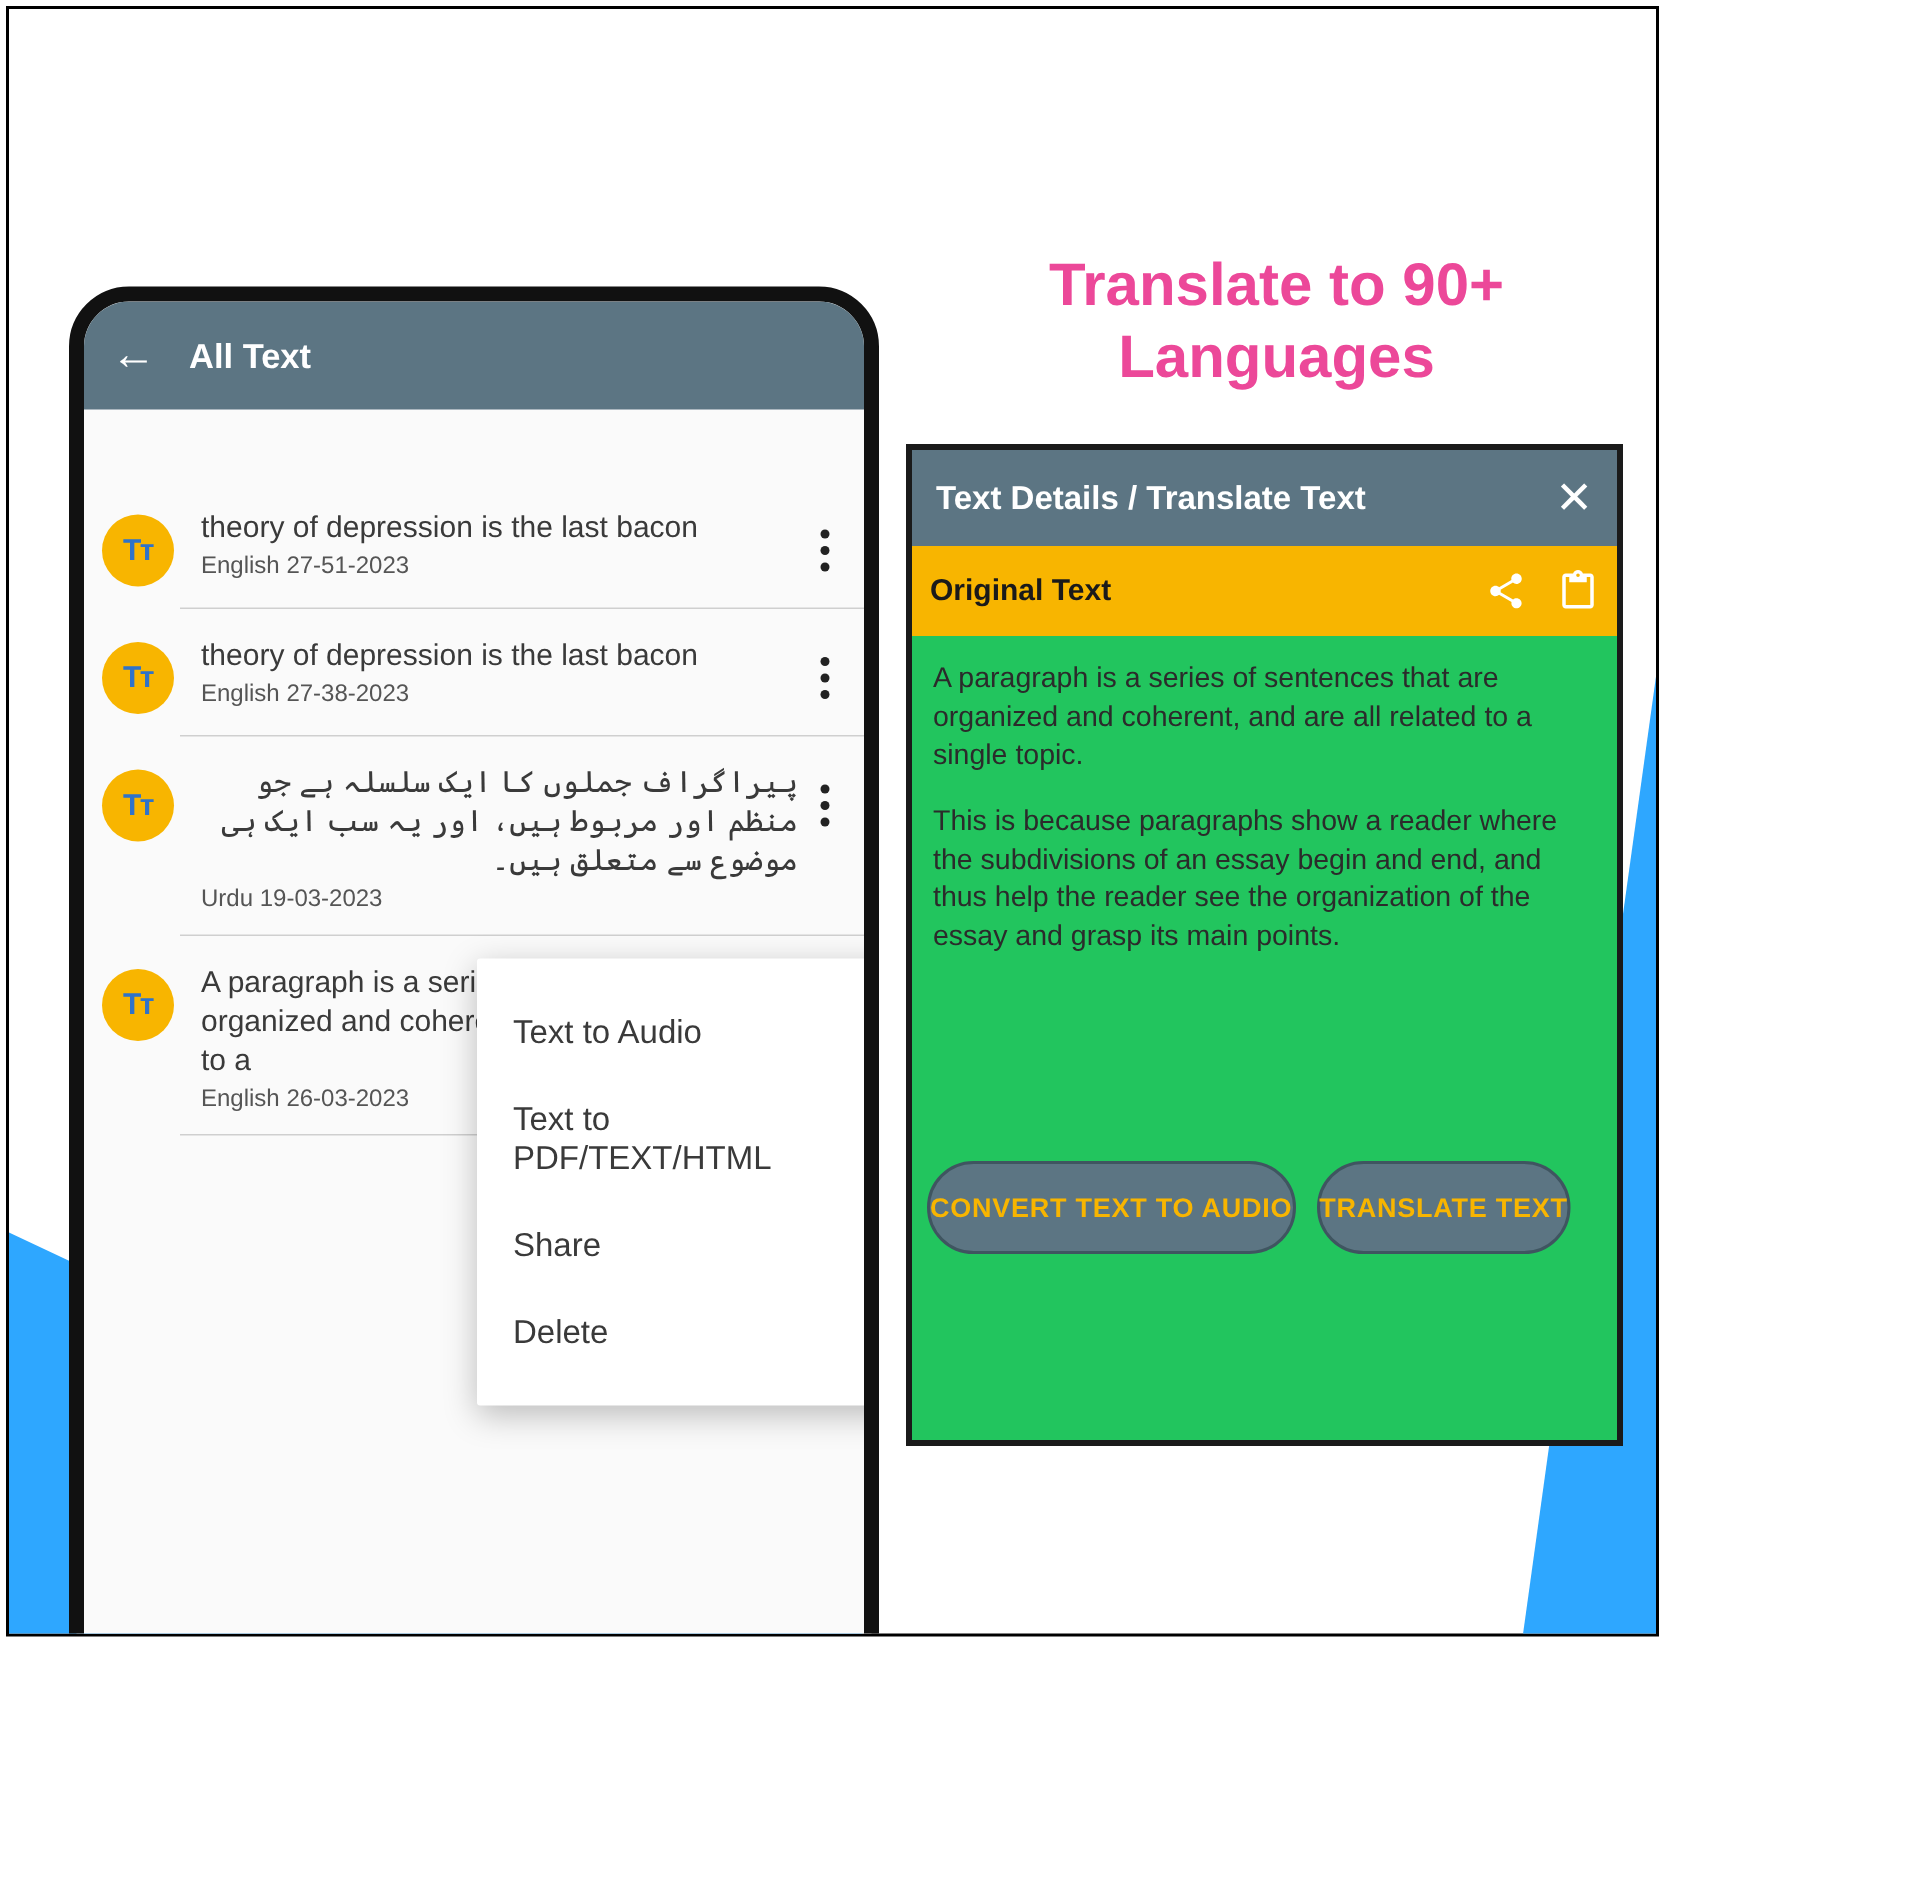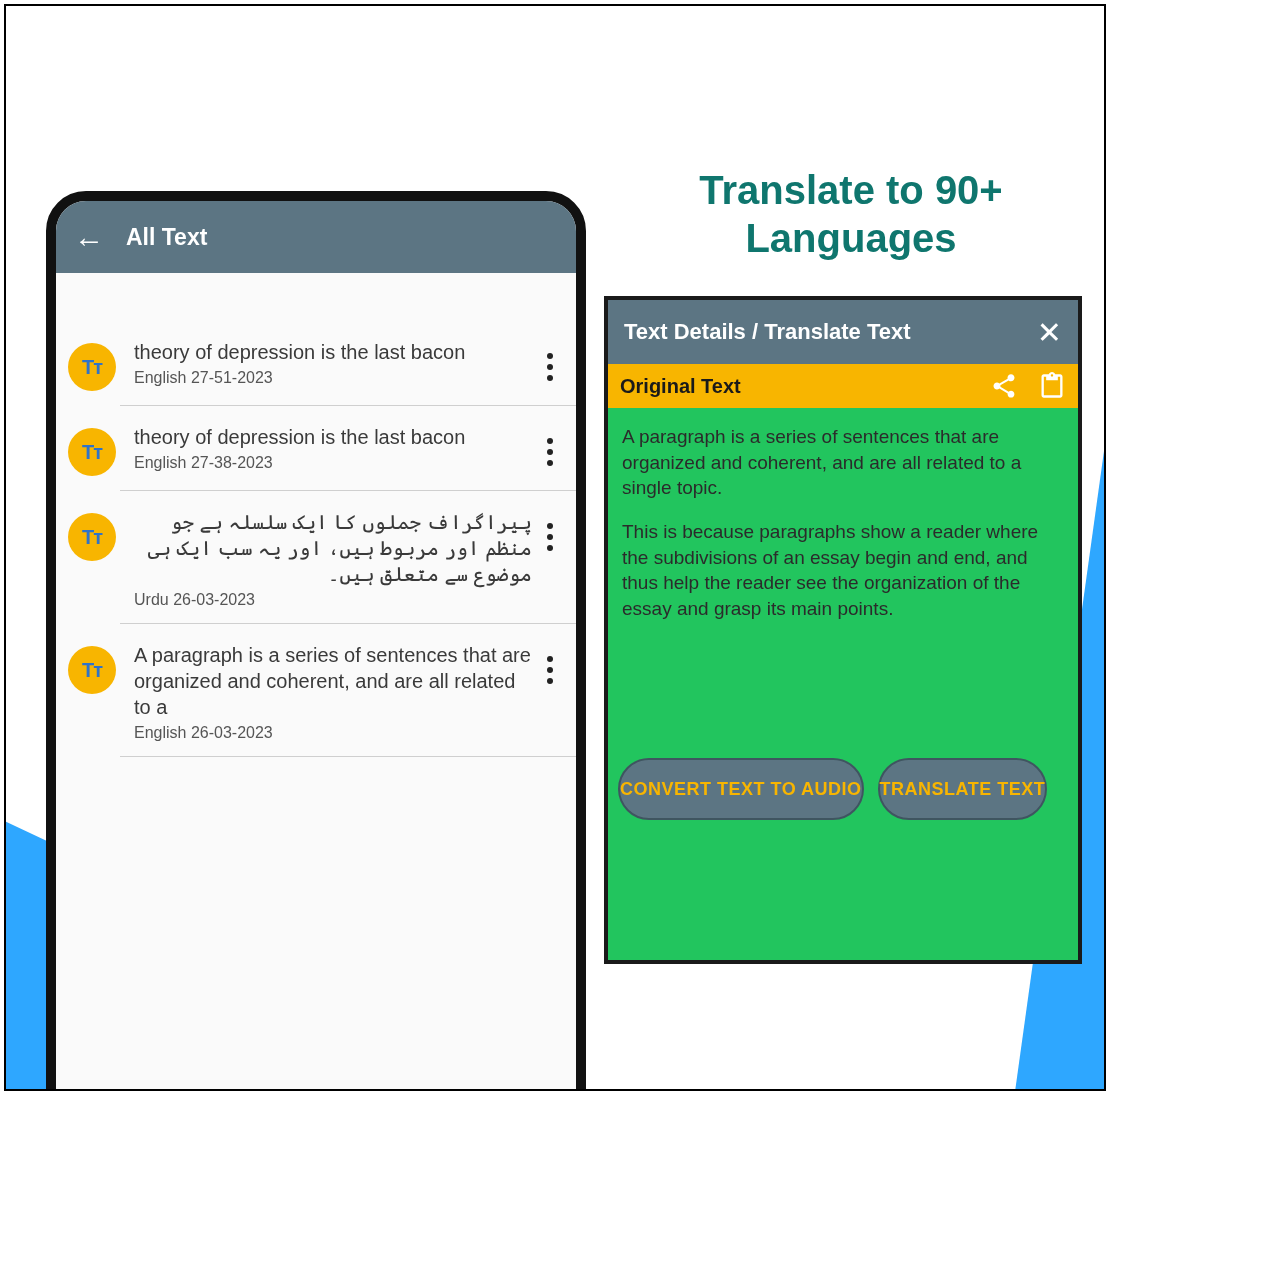--- a/index.html
+++ b/index.html
@@ -42,21 +42,21 @@
     color: #0b0b0b;
     line-height: 1.2;
     text-align: center;
     width: 350px;
   }
   .heading-right {
     position: absolute;
     left: 630px; top: 160px;
     font-size: 40px;
     font-weight: 800;
-    color: #0f766e;
+    color: #ec4899;
     line-height: 1.2;
     text-align: center;
     width: 430px;
   }
 
   
   .phone {
     position: absolute;
     left: 40px; top: 185px;
     width: 540px; height: 1070px;
@@ -179,21 +179,21 @@
     font-size: 22px;
     font-weight: 700;
   }
   .close-x {
     color: #fff;
     font-size: 30px;
     cursor: pointer;
     font-weight: 300;
   }
   .orange-bar {
-    height: 44px;
+    height: 60px;
     background: #f8b500;
     display: flex;
     align-items: center;
     padding: 0 12px;
   }
   .orange-label {
     font-size: 20px;
     font-weight: 800;
     color: #1a1a1a;
     flex: 1;
@@ -280,21 +280,21 @@
           </div>
       </div>
       <div class="row-divider"></div>
 
       <div class="list-row">
         <div class="avatar">
             <span class="avatar-text">Tᴛ</span>
           </div>
         <div class="row-texts">
           <div class="row-title rtl">پیراگراف جملوں کا ایک سلسلہ ہے جو منظم اور مربوط ہیں، اور یہ سب ایک ہی موضوع سے متعلق ہیں۔</div>
-          <div class="row-meta">Urdu  26-03-2023</div>
+          <div class="row-meta">Urdu  19-03-2023</div>
         </div>
         <div class="overflow-btn">
             <span></span>
             <span></span>
             <span></span>
           </div>
       </div>
       <div class="row-divider"></div>
 
       <div class="list-row">
@@ -308,20 +308,26 @@
         <div class="overflow-btn">
             <span></span>
             <span></span>
             <span></span>
           </div>
       </div>
       <div class="row-divider"></div>
 
     </div>
 
+    <div class="popup">
+      <div class="popup-item">Text to Audio</div>
+      <div class="popup-item">Text to PDF/TEXT/HTML</div>
+      <div class="popup-item">Share</div>
+      <div class="popup-item">Delete</div>
+    </div>
   </div>
 
   <div class="panel">
     <div class="panel-header">
       <span class="panel-header-title">Text Details / Translate Text</span>
       <span class="close-x">✕</span>
     </div>
     <div class="orange-bar">
       <span class="orange-label">Original Text</span>
       <div class="orange-icons">

